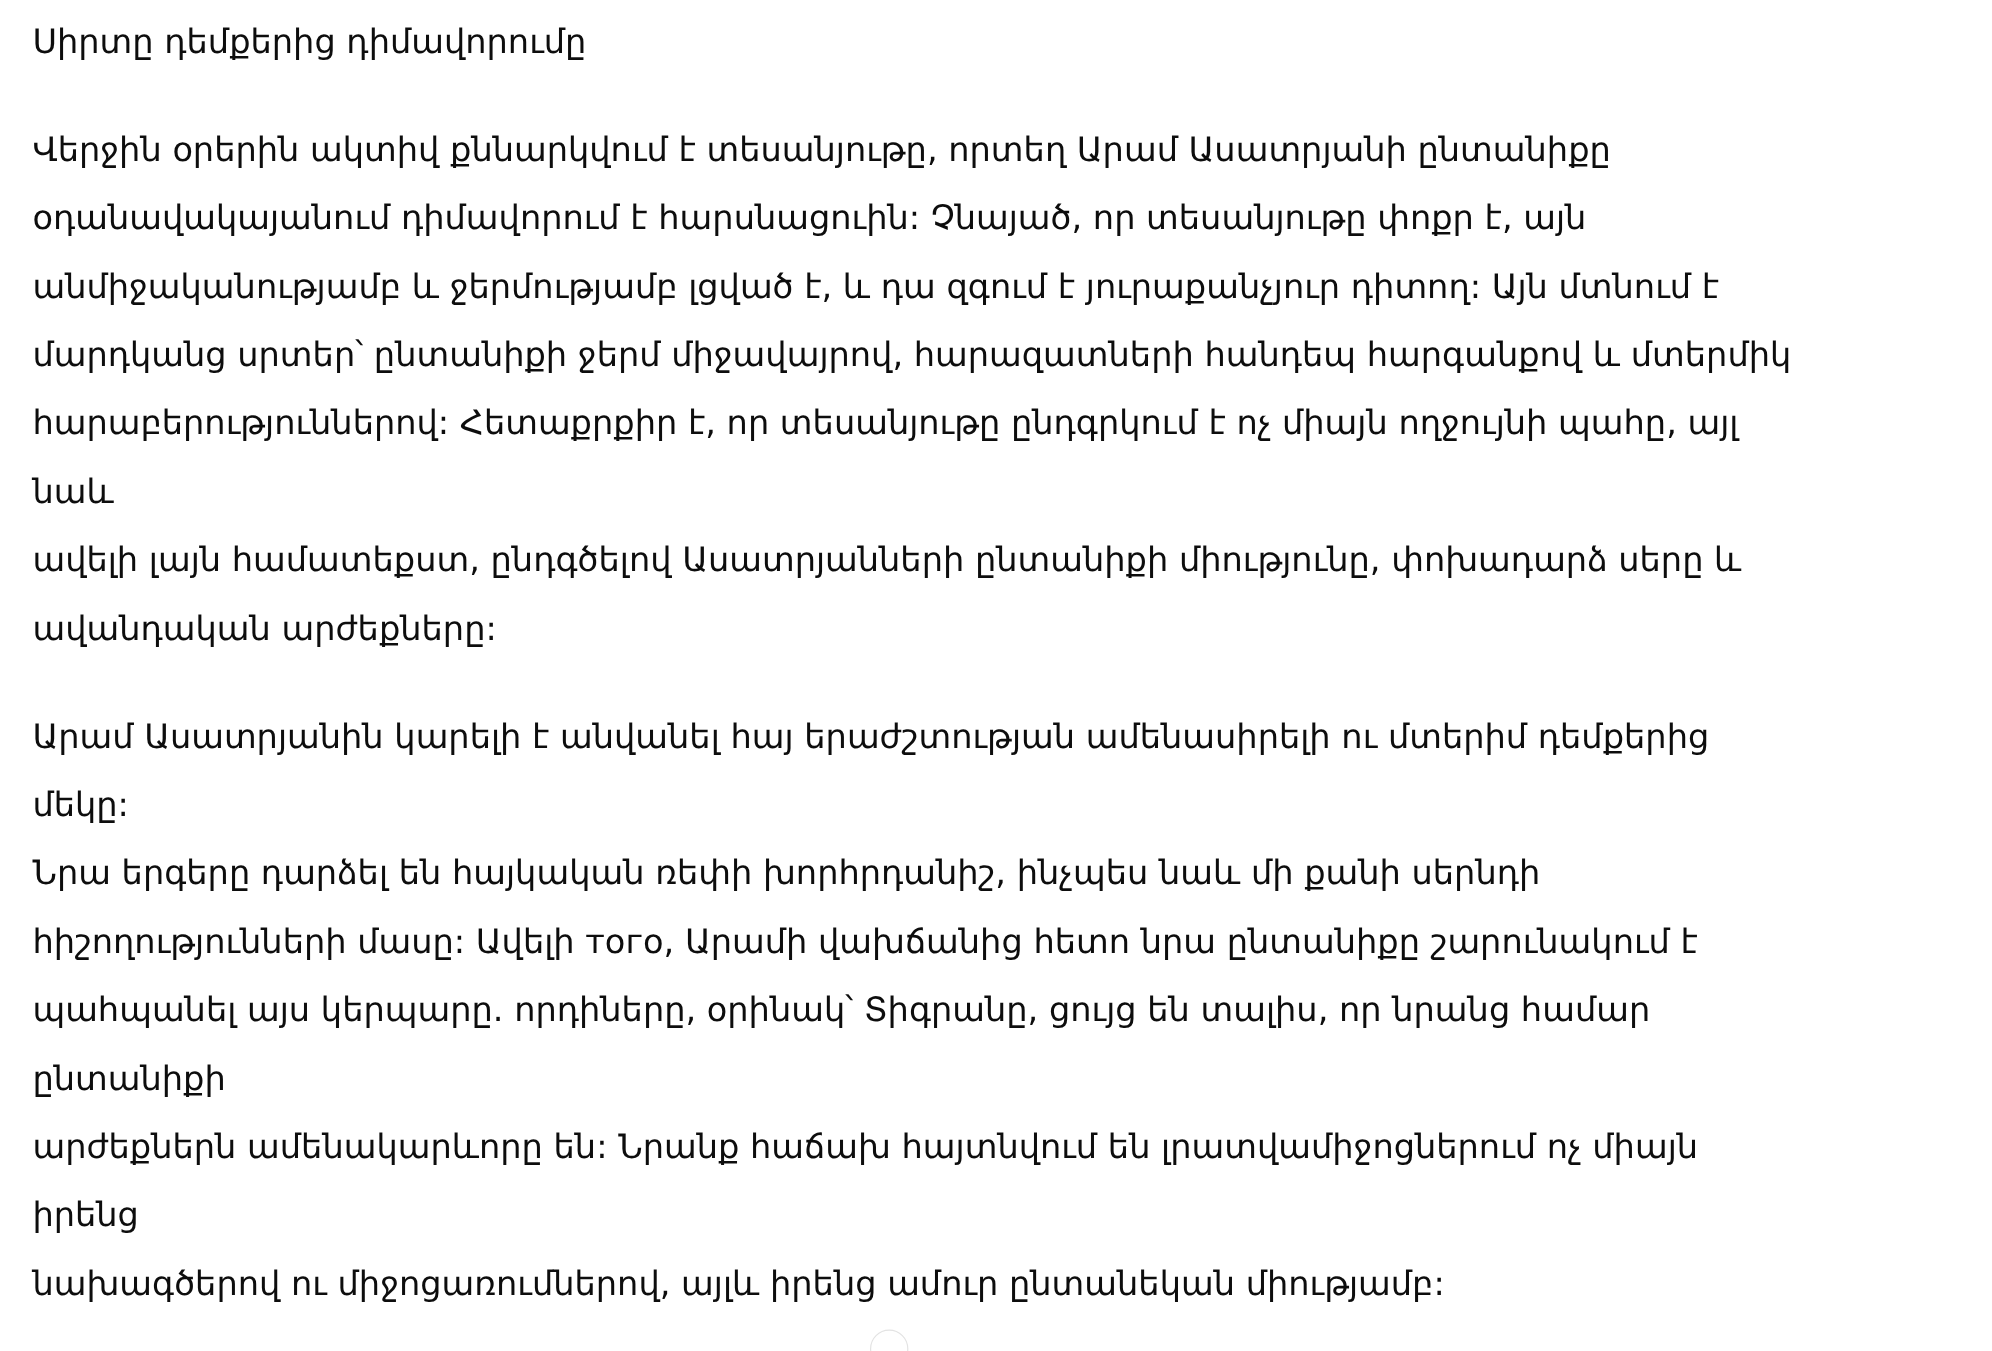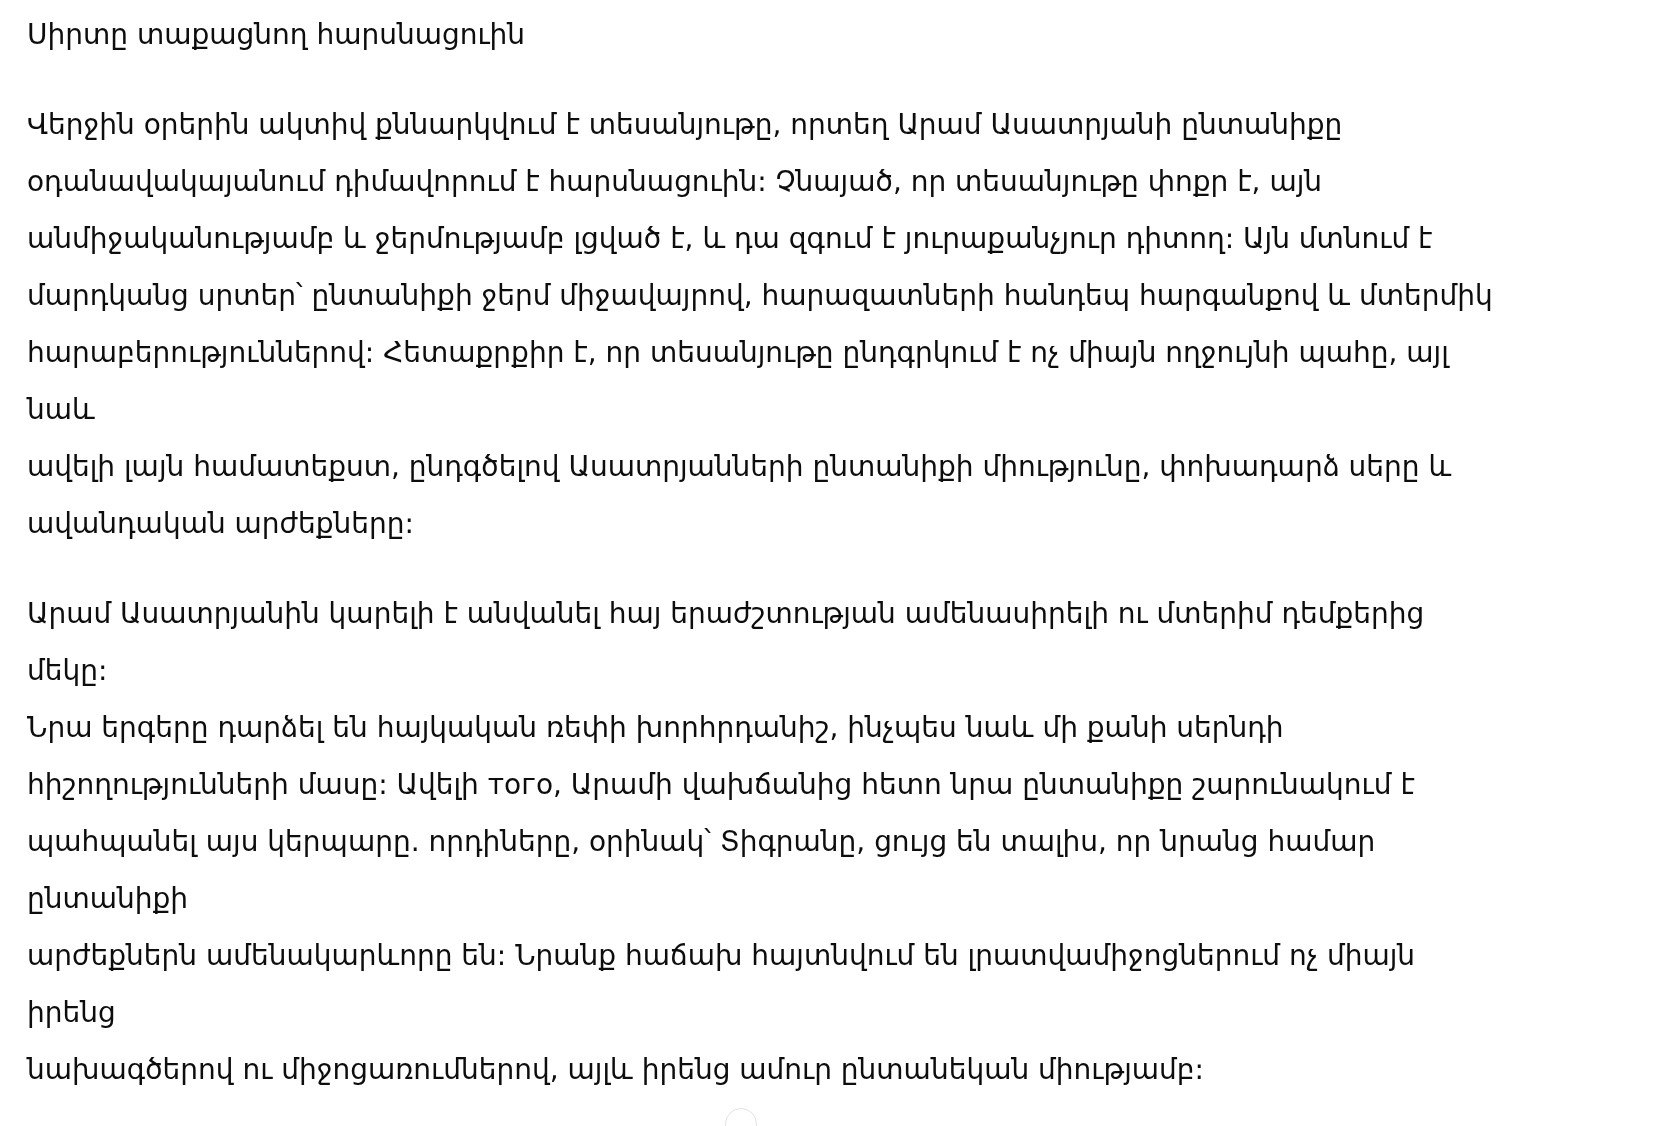--- a/index.html
+++ b/index.html
@@ -39,21 +39,21 @@
     background: #ffffff;
     border: 1.5px solid #e3e3e3;
     box-sizing: border-box;
     cursor: pointer;
   }
 </style>
 </head>
 <body style="background: rgb(255, 255, 255); color: rgb(13, 13, 13);">
 
 <main class="article">
-  <h1 class="doc-title">Սիրտը տաքացնող հարսնացուին</h1>
+  <h1 class="doc-title">Սիրտը դեմքերից դիմավորումը</h1>
 
   <p class="doc-paragraph">Վերջին օրերին ակտիվ քննարկվում է տեսանյութը, որտեղ Արամ Ասատրյանի ընտանիքը
 օդանավակայանում դիմավորում է հարսնացուին: Չնայած, որ տեսանյութը փոքր է, այն
 անմիջականությամբ և ջերմությամբ լցված է, և դա զգում է յուրաքանչյուր դիտող: Այն մտնում է
 մարդկանց սրտեր՝ ընտանիքի ջերմ միջավայրով, հարազատների հանդեպ հարգանքով և մտերմիկ
 հարաբերություններով: Հետաքրքիր է, որ տեսանյութը ընդգրկում է ոչ միայն ողջույնի պահը, այլ նաև
 ավելի լայն համատեքստ, ընդգծելով Ասատրյանների ընտանիքի միությունը, փոխադարձ սերը և
 ավանդական արժեքները:</p>
 
   <p class="doc-paragraph">Արամ Ասատրյանին կարելի է անվանել հայ երաժշտության ամենասիրելի ու մտերիմ դեմքերից մեկը:

